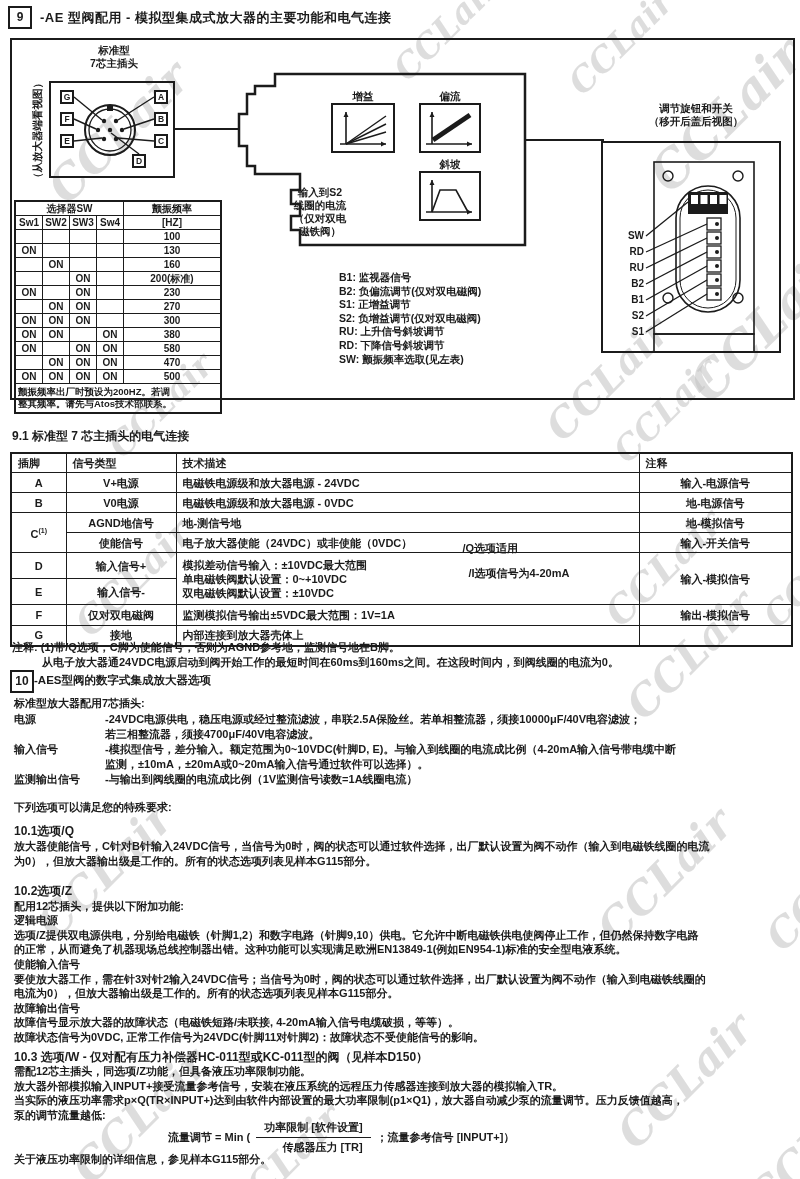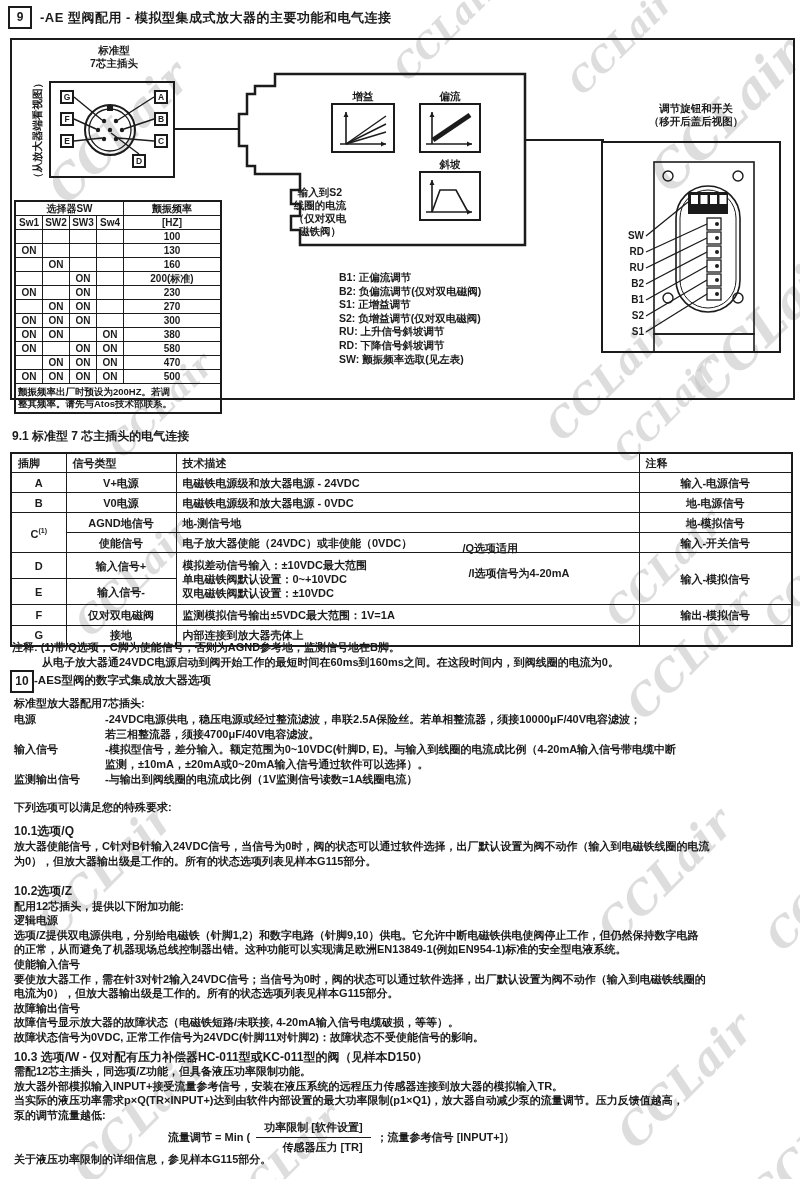--- a/index.html
+++ b/index.html
@@ -216,21 +216,21 @@
       <div class="figtext" style="left:408px;top:118px;width:60px;">斜坡</div>
 
       <div class="figtext" style="left:270px;top:146px;width:76px;">
           <div>输入到S2</div>
           <div>线圈的电流</div>
           <div>（仅对双电</div>
           <div>磁铁阀）</div>
         </div>
 
       <div id="legend">
-          <div>B1: 正偏流调节</div>
+          <div>B1: 监视器信号</div>
           <div>B2: 负偏流调节(仅对双电磁阀)</div>
           <div>S1: 正增益调节</div>
           <div>S2: 负增益调节(仅对双电磁阀)</div>
           <div>RU: 上升信号斜坡调节</div>
           <div>RD: 下降信号斜坡调节</div>
           <div>SW: 颤振频率选取(见左表)</div>
         </div>
 
       <div class="figtext" style="left:600px;top:62px;width:168px;">
         <div>调节旋钮和开关</div>

